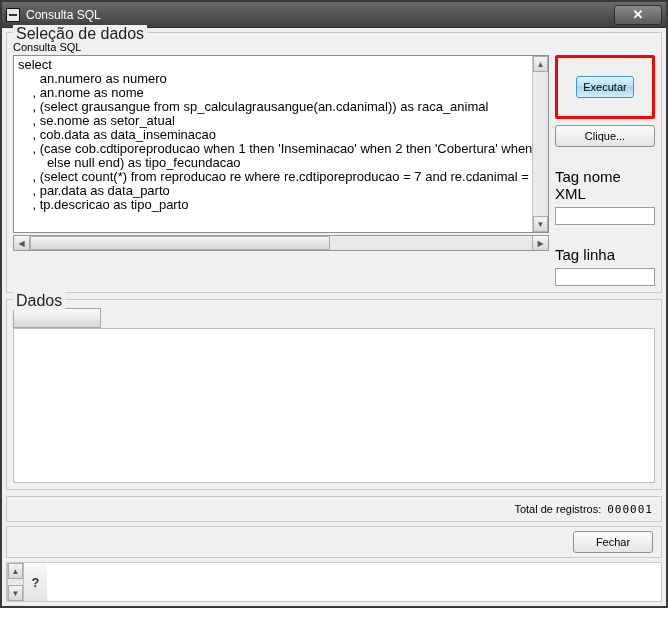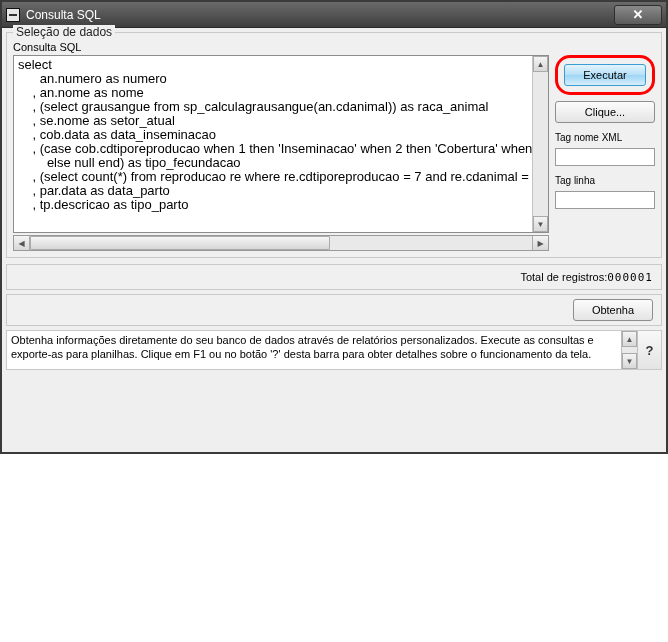--- a/index.html
+++ b/index.html
@@ -6,21 +6,21 @@
     body {
       font-family: Tahoma, Arial, sans-serif;
       font-size: 11px;
       background: #fff;
       width: 668px;
       height: 642px;
       overflow: hidden;
     }
     .window {
       width: 668px;
-      height: 454px;
+      height: 608px;
       border: 2px solid #3a3a3a;
       background: #f0f0f0;
       display: flex;
       flex-direction: column;
     }
     
     .titlebar {
       background: linear-gradient(to bottom, #6a6a6a, #3f3f3f);
       height: 26px;
       color: #fff;
@@ -77,21 +77,21 @@
       padding: 8px 6px 6px 6px;
       position: relative;
       background: #f0f0f0;
     }
     .group-label {
       position: absolute;
       top: -8px;
       left: 6px;
       background: #f0f0f0;
       padding: 0 3px;
-      font-size: 12px;
+      font-size: 16px;
       color: #222;
     }
     .selecao {
       flex: 0 0 auto;
     }
     .selecao-inner {
       display: flex;
       gap: 6px;
     }
     .query-panel {
@@ -181,31 +181,31 @@
       background: linear-gradient(to bottom,#fcfcfc,#e4e4e4);
       font-size: 11px;
       text-align: center;
       line-height: 20px;
       cursor: pointer;
       text-decoration: underline dotted transparent;
       position: relative;
     }
     .executar-highlight {
       border: 3px solid #ff0000;
-      border-radius: 15px;
-      padding: 6px;
+      border-radius: 2px;
+      padding: 18px;
       margin-bottom: 1px;
     }
     .executar-highlight .btn {
       border: 1px solid #3b9bd3;
       background: linear-gradient(to bottom,#e4f4fd,#b7e0f7 48%,#9ed6f5 52%,#d6eefb);
     }
     .small-label {
-      font-size: 10px;
-      margin-top: 4px;
+      font-size: 15px;
+      margin-top: 16px;
     }
     .small-input {
       height: 18px;
       border: 1px solid #9a9a9a;
       background: #fff;
       padding: 1px 3px;
       font-size: 11px;
       outline: none;
     }
     
@@ -230,20 +230,21 @@
       background: #fff;
     }
     
     .total-row {
       border: 1px solid #c9c9c9;
       margin: 2px;
       padding: 4px 8px;
       display: flex;
       justify-content: flex-end;
       align-items: center;
+      gap: 6px;
       background: #f0f0f0;
       height: 26px;
     }
     .total-val {
       font-family: Tahoma, monospace;
       letter-spacing: 1px;
     }
     
     .fechar-row {
       border: 1px solid #c9c9c9;
@@ -338,32 +339,38 @@
 
           <div class="small-label">Tag nome XML</div>
           <input class="small-input" value="" style="">
           <div class="small-label">Tag linha</div>
           <input class="small-input" value="" style="">
 
         </div>
       </div>
     </div>
 
+    <div class="group dados">
+      <div class="group-label">Dados</div>
+      <div class="grid-head">
+        <div class="cell"></div>
+      </div>
+      <div class="grid-body"></div>
+    </div>
 
     <div class="total-row">
       <span>Total de registros:</span>
       <span class="total-val">000001</span>
     </div>
 
     <div class="fechar-row">
-      <div class="btn">Obtenha</div>
+      <div class="btn">Fechar</div>
     </div>
 
     <div class="info-bar">
-      <div class="info-text">Obtenha informações diretamente do seu banco de dados através de relatórios personalizados. Execute as consultas e exporte-as para planilhas. Clique em F1 ou no botão '?' desta barra para obter detalhes sobre o funcionamento da tela.</div>
       <div class="vscroll">
         <div class="arrow">▲</div>
         <div class="arrow">▼</div>
       </div>
       <div class="help-btn">?</div>
     </div>
 
   </div>
 </div>
 

